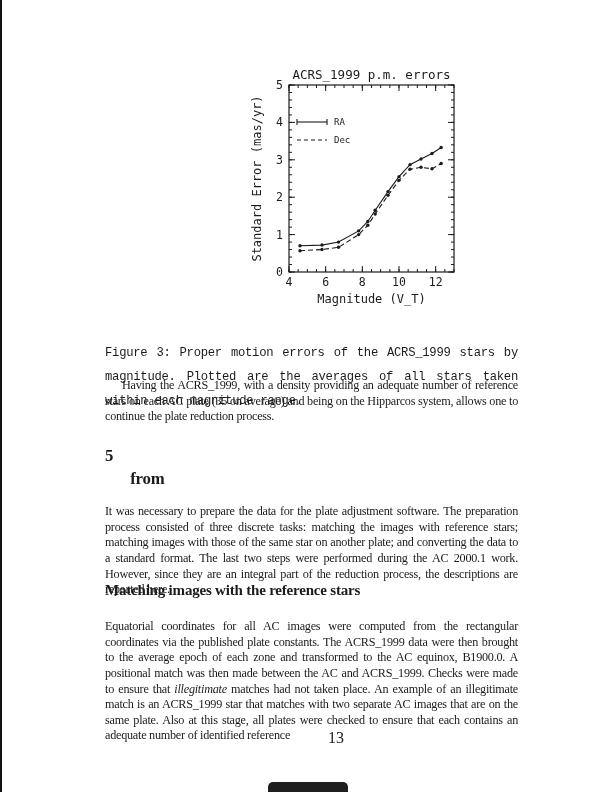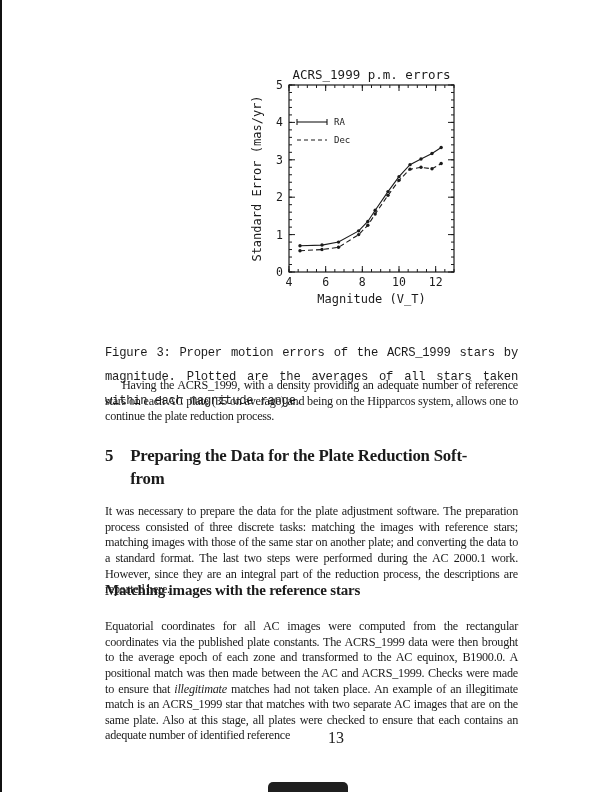--- a/index.html
+++ b/index.html
@@ -217,21 +217,21 @@
   <p class="body-text caption" style="top:329px">
     <span>Figure 3: Proper motion errors of the ACRS_1999 stars by magnitude. Plotted are the averages of all stars taken within each magnitude range.</span>
   </p>
 
   <p class="body-text indent" style="top:366px">
     <span>Having the ACRS_1999, with a density providing an adequate number of reference stars on each AC plate (35 on average) and being on the Hipparcos system, allows one to continue the plate reduction process.</span>
   </p>
 
   <div class="section-head" style="top:444px">
     <span class="sec-num">5</span>
-    <span><span>Preparing the Data for the Plate Reduction Soft-</span><br><span>from</span></span>
+    <span><br><span>from</span></span>
   </div>
 
   <p class="body-text" style="top:492px">
     <span>It was necessary to prepare the data for the plate adjustment software. The preparation process consisted of three discrete tasks: matching the images with reference stars; matching images with those of the same star on another plate; and converting the data to a standard format. The last two steps were performed during the AC 2000.1 work. However, since they are an integral part of the reduction process, the descriptions are repeated here.</span>
   </p>
 
   <div class="subsection-head" style="top:582px">
     <span>Matching images with the reference stars</span>
   </div>
 

